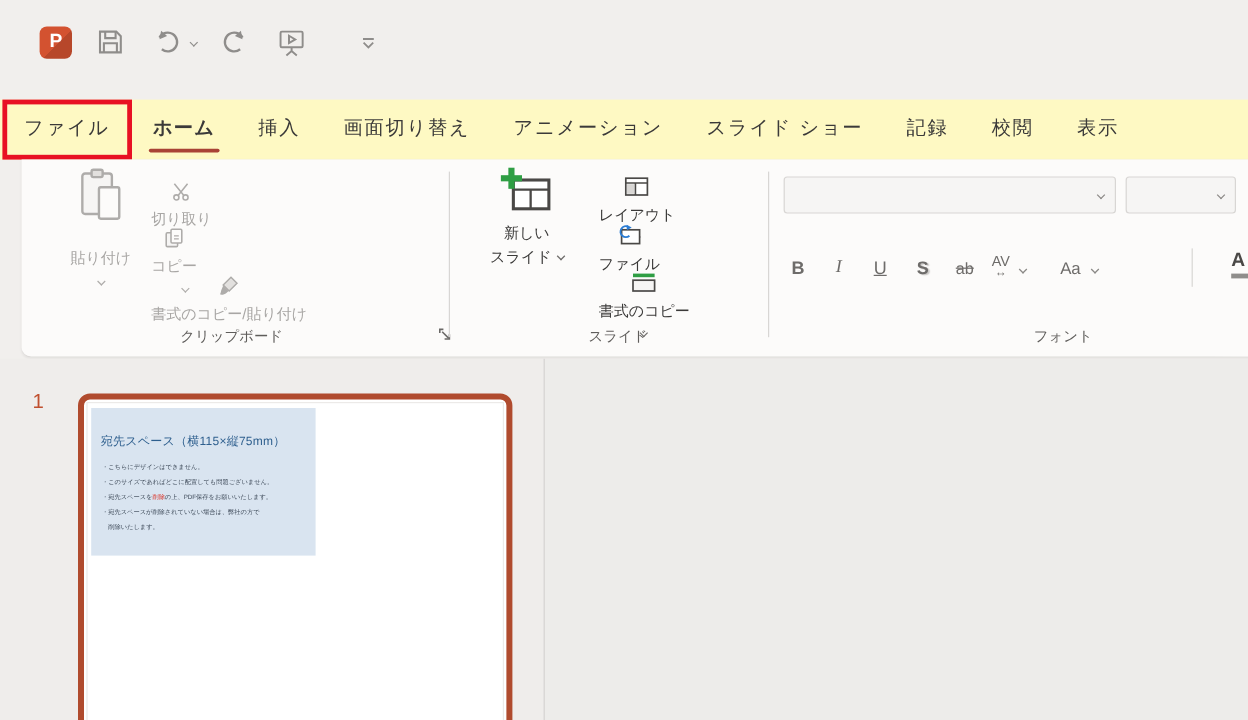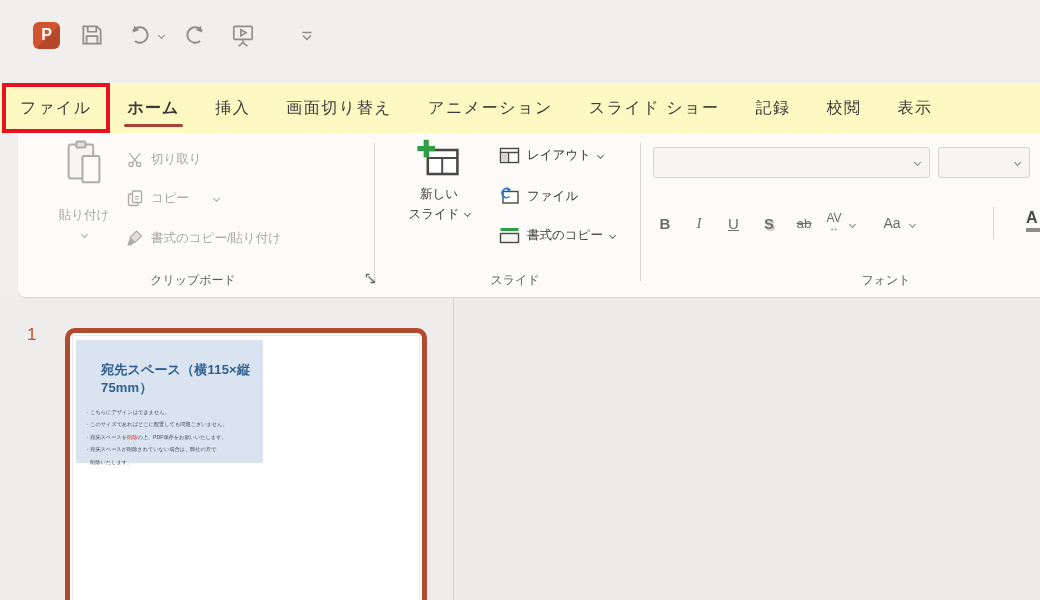--- a/index.html
+++ b/index.html
@@ -27,21 +27,21 @@
          background:#a94335; border-radius:2px; }
   .tab.highlighted { outline:4px solid #e81123; outline-offset:-4px; }
 
   
   .ribbon { position:absolute; left:18px; top:133px; width:1040px; height:165px; background:#fcfbfa;
             border-bottom:1px solid #dddbd9; border-radius:0 0 0 8px; box-shadow:0 1px 2px rgba(0,0,0,.05); }
   .grp-divider { position:absolute; top:10px; height:138px; width:1px; background:#d8d6d4; }
   .grp-label { position:absolute; font-size:12px; color:#5f5d5b; text-align:center; top:139px; }
   .r-disabled { color:#a8a6a4; }
   .r-enabled { color:#3b3a39; }
-  .ribbon-item { position:absolute; display:flex; align-items:center; gap:7px; font-size:12.5px; white-space:nowrap; }
+  .ribbon-item { position:absolute; display:flex; align-items:center; gap:7px; font-size:12.5px; white-space:nowrap;flex-direction:column; }
   .big-btn { position:absolute; display:flex; flex-direction:column; align-items:center; font-size:12.5px; }
   .combo { position:absolute; height:31px; background:#f6f5f4; border:1px solid #d8d6d4; border-radius:3px; }
   .combo .chev { position:absolute; right:9px; top:12px; color:#8a8886; }
   .fmt-row { position:absolute; left:630px; top:76px; height:28px; display:flex; align-items:center; }
   .fmt-btn { color:#6e6c6a; display:inline-flex; align-items:center; justify-content:center; }
   .fmt-bold { font-weight:bold; font-size:15px; width:34px; }
   .fmt-italic { font-style:italic; font-family:"Liberation Serif",serif; font-size:15px; width:34px; }
   .fmt-underline { text-decoration:underline; font-size:15px; width:35px; }
   .fmt-text-shadow { font-size:15px; font-weight:bold; text-shadow:1.5px 1.5px 1px #c8c6c4; width:36px; }
   .fmt-strikethrough { text-decoration:line-through; font-size:13.5px; width:34px; }
@@ -52,21 +52,21 @@
 
   
   .content { position:absolute; left:0; top:299px; width:1040px; height:301px; background:#efedeb; }
   .panel-divider { position:absolute; left:453px; top:0; width:1px; height:301px; background:#d5d3d1; }
   .edit-area { position:absolute; left:454px; top:0; width:586px; height:301px; background:#edecea; }
   .slide-num { position:absolute; left:27px; top:26px; font-size:17px; color:#c0502f; }
   .thumb { position:absolute; left:65px; top:29px; width:362px; height:290px; background:#fff;
            border:5px solid #b04b2e; border-radius:10px; padding:3px; overflow:hidden; }
   .thumb-inner { position:relative; width:100%; height:100%; background:#fff; outline:1px solid #eceae8; }
   .addr-box { position:absolute; left:3px; top:4px; width:187px; height:123px; background:#d9e4f0; }
-  .addr-title { margin:21px 0 0 25px; font-size:13px; font-weight:bold; color:#2e5f8e; letter-spacing:.2px; }
+  .addr-title { margin:21px 0 0 8px; font-size:10px; font-weight:normal; color:#2e5f8e; letter-spacing:.2px; }
   .addr-bullets { margin:9px 0 0 9px; }
   .t-line { font-size:5.2px; line-height:12.4px; color:#3f4b5a; white-space:nowrap; }
   .t-line .red { color:#d93025; }
 
   svg { display:block; }
 </style>
 </head>
 <body>
 
 <div id="app">

